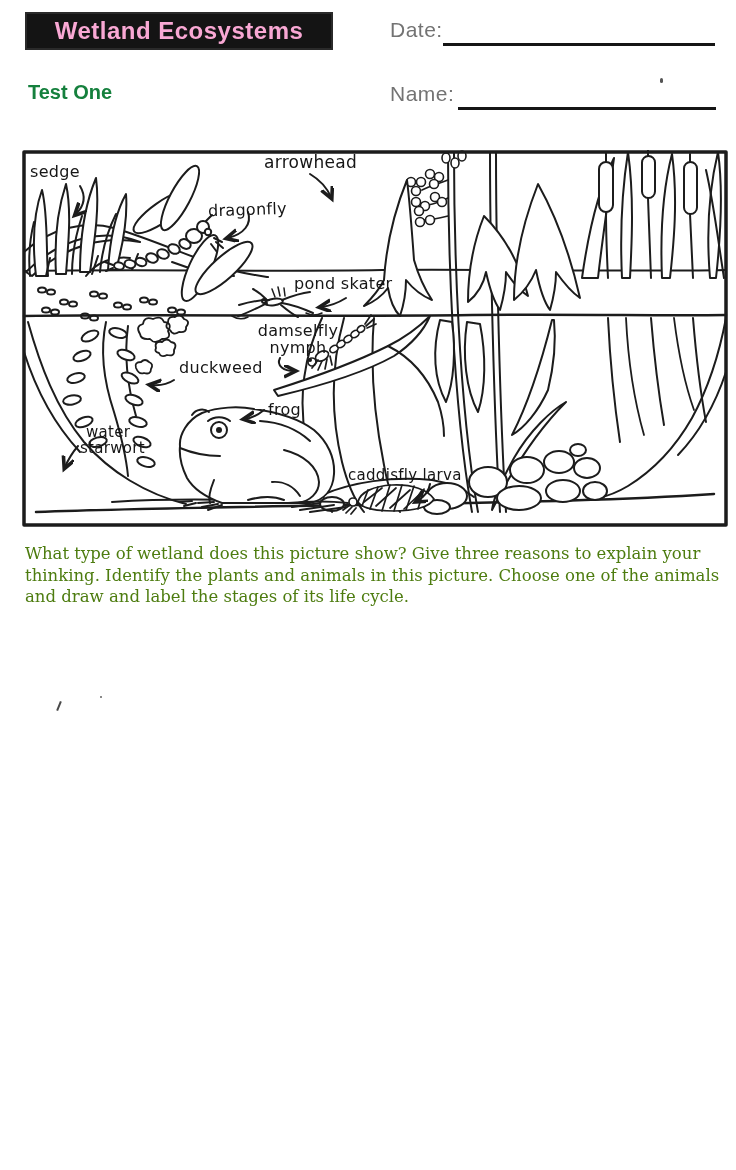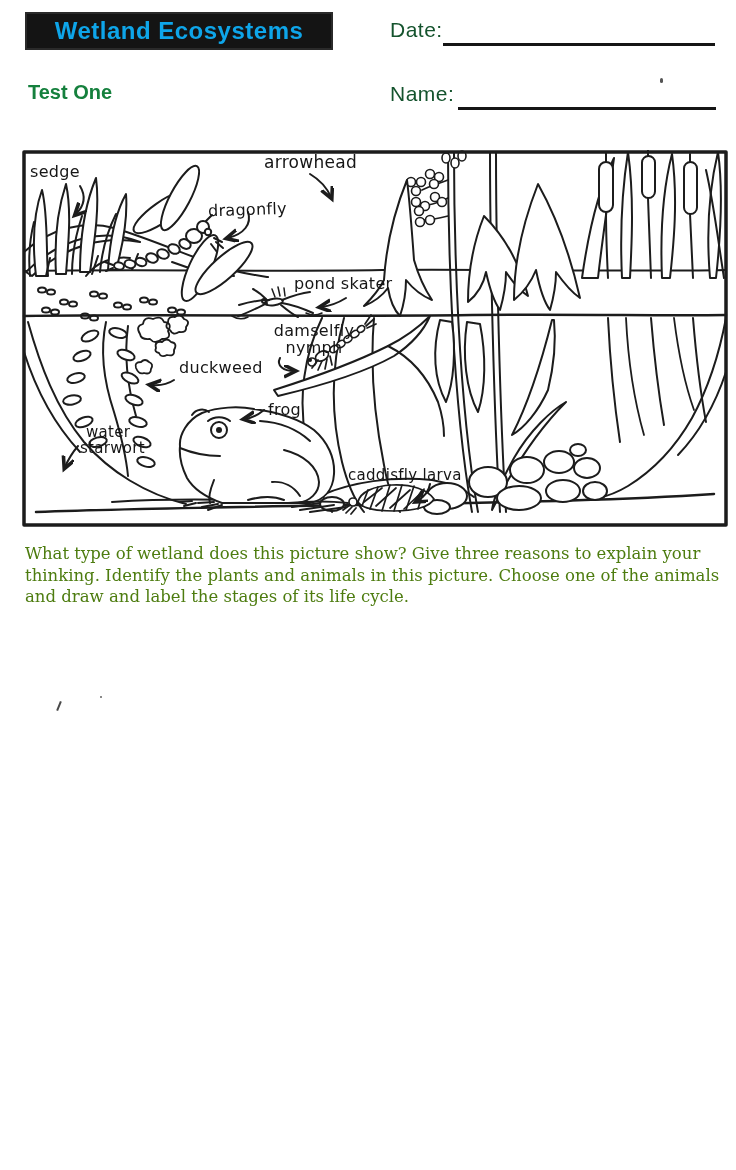--- a/index.html
+++ b/index.html
@@ -3,32 +3,32 @@
 <meta charset="utf-8">
 <style>
   html,body{margin:0;padding:0;background:#ffffff;}
   body{width:736px;height:1170px;position:relative;overflow:hidden;
        font-family:"Liberation Sans",sans-serif;color:#161616;}
 
   
   .title-box{position:absolute;left:25px;top:12px;width:308px;height:38px;
     background:#141414;display:flex;align-items:center;justify-content:center;
     box-shadow:0 0 0 2px #2a2a2a inset;}
-  .title-box span{color:#0ea5e9;font-weight:bold;font-size:24px;letter-spacing:.5px;
+  .title-box span{color:#f9a8d4;font-weight:bold;font-size:24px;letter-spacing:.5px;
     font-family:"Liberation Sans",sans-serif;}
-  .field-label{position:absolute;font-size:21px;color:#14532d;letter-spacing:.5px;}
+  .field-label{position:absolute;font-size:21px;color:#737373;letter-spacing:.5px;}
   .blank-line{position:absolute;border-bottom:3px solid #151515;}
   .subtitle{position:absolute;left:28px;top:81px;font-size:20px;font-weight:bold;color:#15803d;}
 
   
   .figure{position:absolute;left:22px;top:150px;width:568px;height:377px;}
   .figure svg{position:absolute;left:0;top:0;}
   .fig-label{position:absolute;font-family:"DejaVu Sans",sans-serif;font-size:16px;
     color:#161616;white-space:nowrap;letter-spacing:.3px;}
-  .fig-label.two-line{white-space:normal;text-align:center;line-height:17px;margin-left:16px;}
+  .fig-label.two-line{white-space:normal;text-align:center;line-height:17px;}
   .fl-small{font-size:15px;}
 
   
   .question{position:absolute;left:25px;top:543px;width:702px;
     font-family:"DejaVu Serif",serif;font-size:16.5px;line-height:21.5px;color:#4d7c0f;}
 
   
   .artifact{position:absolute;background:#4a4a4a;}
   .a1{left:58px;top:701px;width:2px;height:10px;transform:rotate(22deg);}
   .a2{left:100px;top:696px;width:2px;height:2px;background:#8a8a8a;}

